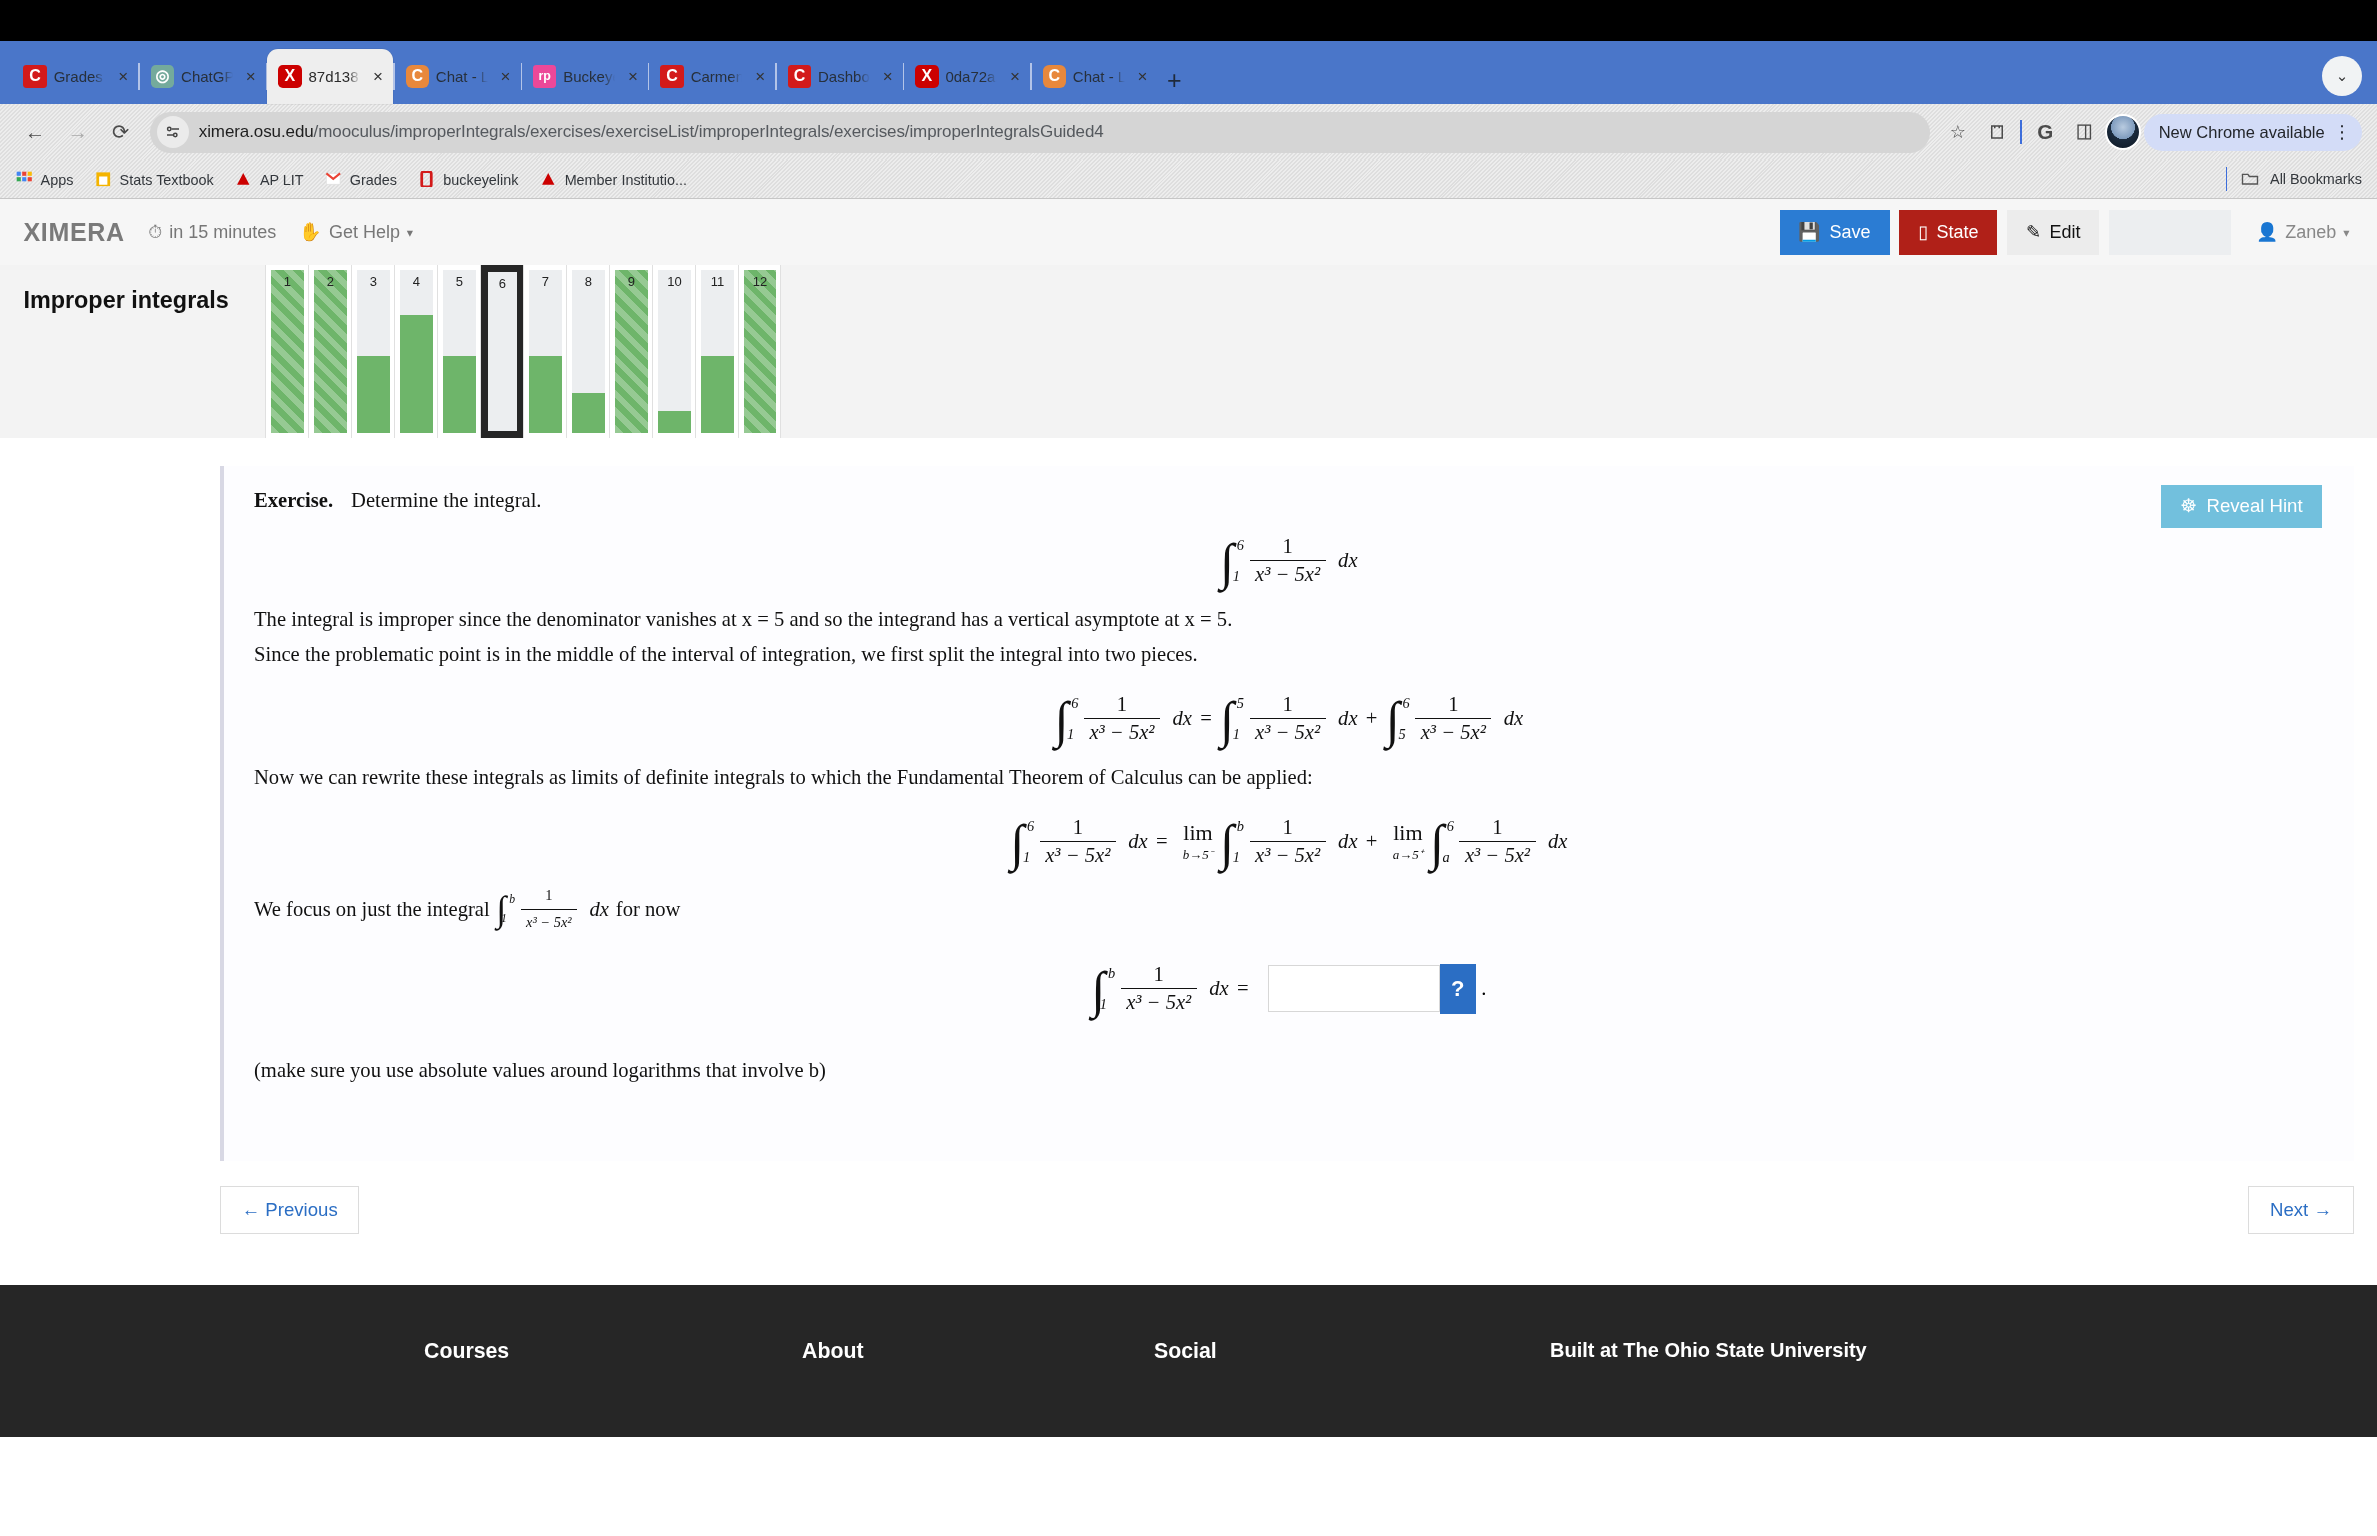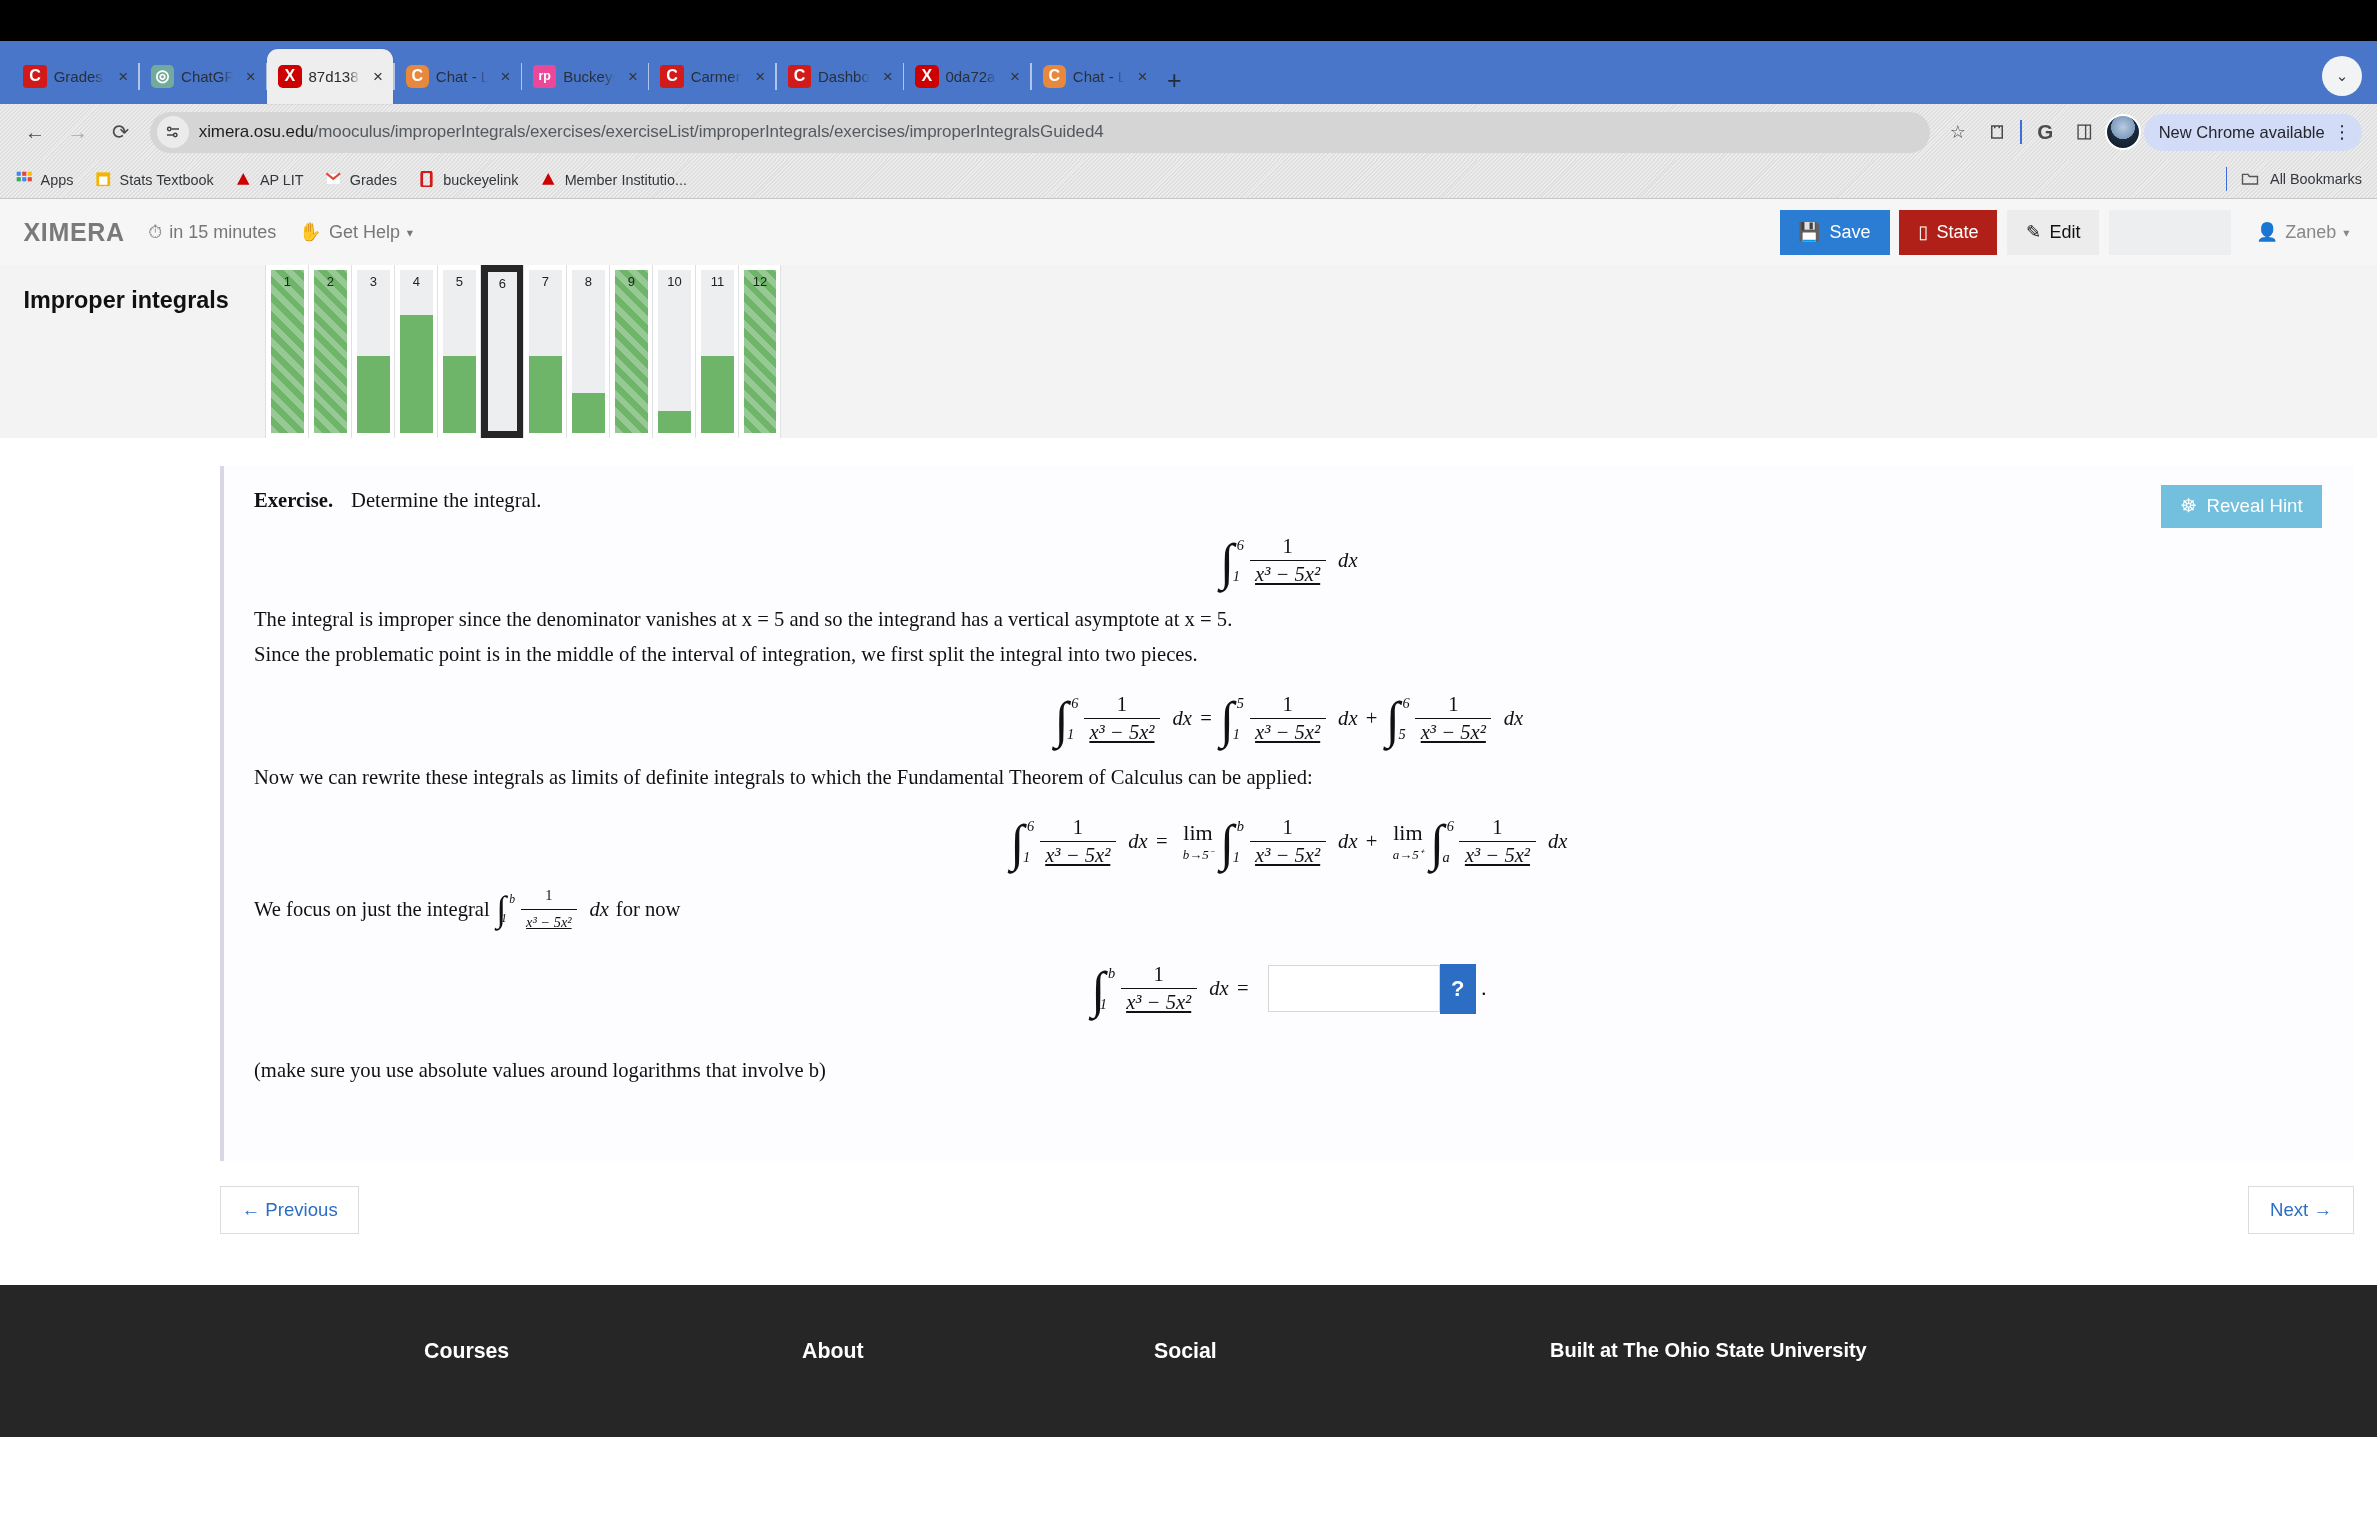--- a/index.html
+++ b/index.html
@@ -193,21 +193,21 @@
   }
   .para {
     font-family: "Liberation Serif", serif; font-size: 20.6px; color: #111;
     line-height: 1.48; margin-top: 18px;
   }
   .para.tight { margin-top: 4.1px; }
   .eq-block { text-align: center; margin: 23.4px 0 6.9px 0; }
 
   
   .math { font-family: "Liberation Serif", serif; color: #111; display: inline-flex; align-items: center; }
-  .mi { font-style: italic; text-decoration: underline; }
+  .mi { font-style: italic; }
   .intsym {
     font-size: 51px; line-height: .72; position: relative; top: 1.4px;
     font-family: "Liberation Serif", serif; font-style: italic;
     display: inline-block; margin-right: 1.4px;
   }
   .frac { display: inline-flex; flex-direction: column; align-items: center; vertical-align: middle; margin: 0 5.5px; }
   .frac .num { padding: 0 5.5px 2.1px 5.5px; font-size: 20.6px; }
   .frac .den { padding: 2.1px 5.5px 0 5.5px; font-size: 20.6px; border-top: 1.4px solid #111; }
   .frac.small .num { font-size: 14.4px; }
   .frac.small .den { font-size: 14.4px; border-top: 1.1px solid #111; }

